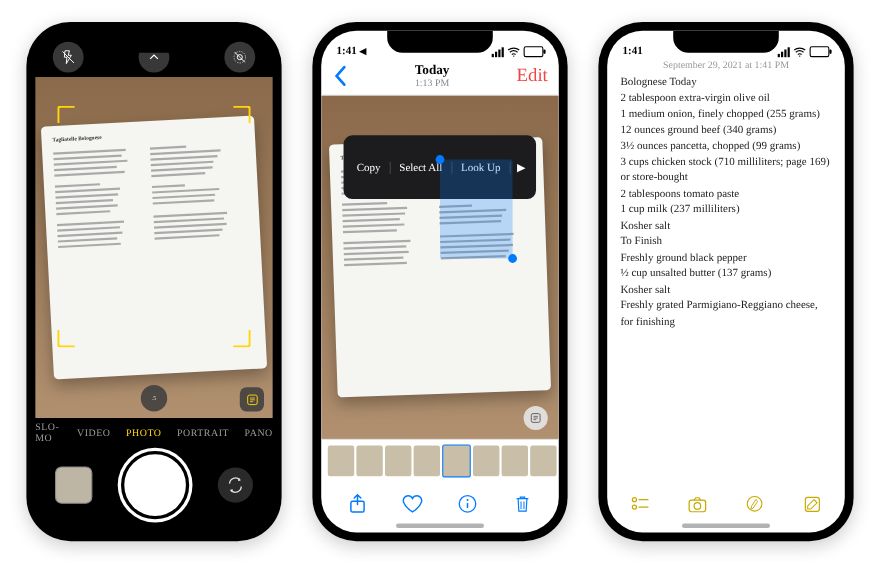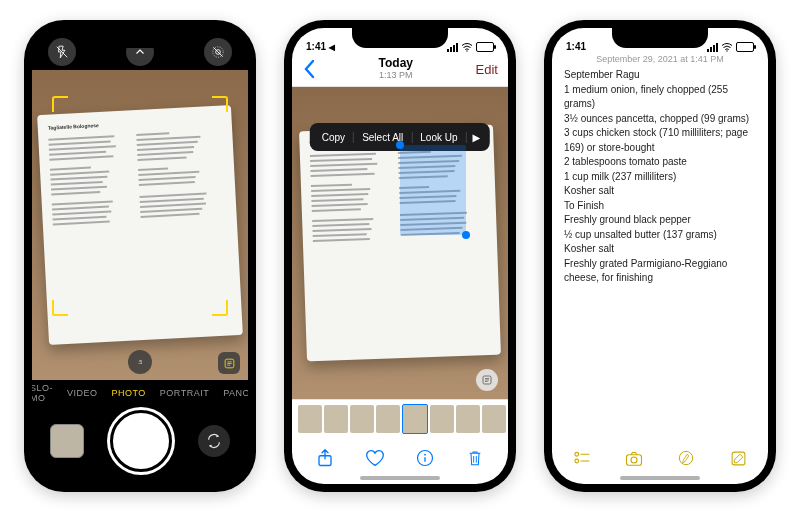--- a/index.html
+++ b/index.html
@@ -21,20 +21,21 @@
     position: relative;
     box-sizing: border-box;
   }
   .screen {
     width: 100%;
     height: 100%;
     border-radius: 32px;
     overflow: hidden;
     position: relative;
     background: #fff;
+    font-family: Liberation Serif, serif;
   }
   .notch {
     position: absolute;
     top: 0;
     left: 50%;
     transform: translateX(-50%);
     width: 96px;
     height: 20px;
     background: #000;
     border-bottom-left-radius: 14px;
@@ -100,27 +101,27 @@
   .sig span:nth-child(4){height:9px;}
   .wifi{font-size:11px;}
   .batt{width:16px;height:8px;border:1px solid #000;border-radius:2px;position:relative;}
   .batt::after{content:"";position:absolute;right:-3px;top:2px;width:2px;height:4px;background:#000;border-radius:1px;}
   .batt-fill{width:70%;height:100%;background:#000;}
   .nav-header{height:34px;display:flex;align-items:center;justify-content:space-between;padding:0 10px;border-bottom:0.5px solid #e2e2e2;}
   .back-chev{color:#007aff;font-size:20px;font-weight:300;}
   .nav-title{text-align:center;line-height:1.1;}
   .nav-title .t{font-size:12px;font-weight:600;}
   .nav-title .s{font-size:9px;color:#888;}
-  .edit-link{color:#7f1d1d;font-size:13px;}
+  .edit-link{color:#ef4444;font-size:17px;}
   .preview{flex:1;position:relative;background:linear-gradient(180deg,#8a6a4a 0%, #b0906f 100%);display:flex;align-items:center;justify-content:center;overflow:hidden;}
   .sel-box{position:absolute;width:66px;height:90px;right:42px;top:58px;background:rgba(0,122,255,0.25);border-radius:2px;}
   .sel-handle{position:absolute;width:8px;height:8px;background:#007aff;border-radius:50%;}
   .sel-handle.tl2{left:-4px;top:-4px;}
   .sel-handle.br2{right:-4px;bottom:-4px;}
-  .callout{position:absolute;top:36px;left:50%;transform:translateX(-50%);display:flex;align-items:center;background:#1c1c1e;border-radius:8px;height:28px;padding:0 4px;}
+  .callout{position:absolute;top:36px;left:50%;transform:translateX(-50%);display:flex;align-items:center;background:#1c1c1e;border-radius:8px;height:28px;padding:15px 4px;}
   .callout-item{color:#fff;font-size:10px;padding:0 8px;border-right:1px solid #444;white-space:nowrap;}
   .callout-item:last-of-type{border-right:none;}
   .callout-arrow{color:#fff;padding:0 6px;font-size:10px;}
   .livetext-pill{position:absolute;bottom:8px;right:10px;width:22px;height:22px;border-radius:50%;background:rgba(230,230,230,0.9);display:flex;align-items:center;justify-content:center;}
   .thumb-strip{height:34px;display:flex;align-items:center;gap:2px;padding:2px 6px;border-top:0.5px solid #e2e2e2;}
   .mini{flex:0 0 24px;height:28px;background:#c9bfa8;border-radius:2px;}
   .mini.sel{border:1.5px solid #007aff;}
   .bottom-bar{height:40px;display:flex;align-items:center;justify-content:space-around;padding:0 8px 6px;color:#007aff;}
   .bb-icn{width:22px;height:22px;display:flex;align-items:center;justify-content:center;}
   .home-ind{position:absolute;bottom:4px;left:50%;transform:translateX(-50%);width:80px;height:4px;border-radius:3px;background:#000;opacity:0.3;}
@@ -418,22 +419,24 @@
             </svg>
           </span>
         <span class="batt"><span class="batt-fill"></span></span>
       </span>
     </div>
 
 
     <div class="note-date">September 29, 2021 at 1:41 PM</div>
 
     <div class="note-body" id="note-body">
-        <div>September Ragu</div>
+        <div>Bolognese Today</div>
+        <div>2 tablespoon extra-virgin olive oil</div>
         <div>1 medium onion, finely chopped (255 grams)</div>
+        <div>12 ounces ground beef (340 grams)</div>
         <div>3½ ounces pancetta, chopped (99 grams)</div>
         <div>3 cups chicken stock (710 milliliters; page 169) or store-bought</div>
         <div>2 tablespoons tomato paste</div>
         <div>1 cup milk (237 milliliters)</div>
         <div>Kosher salt</div>
         <div>To Finish</div>
         <div>Freshly ground black pepper</div>
         <div>½ cup unsalted butter (137 grams)</div>
         <div>Kosher salt</div>
         <div>Freshly grated Parmigiano-Reggiano cheese, for finishing</div>

